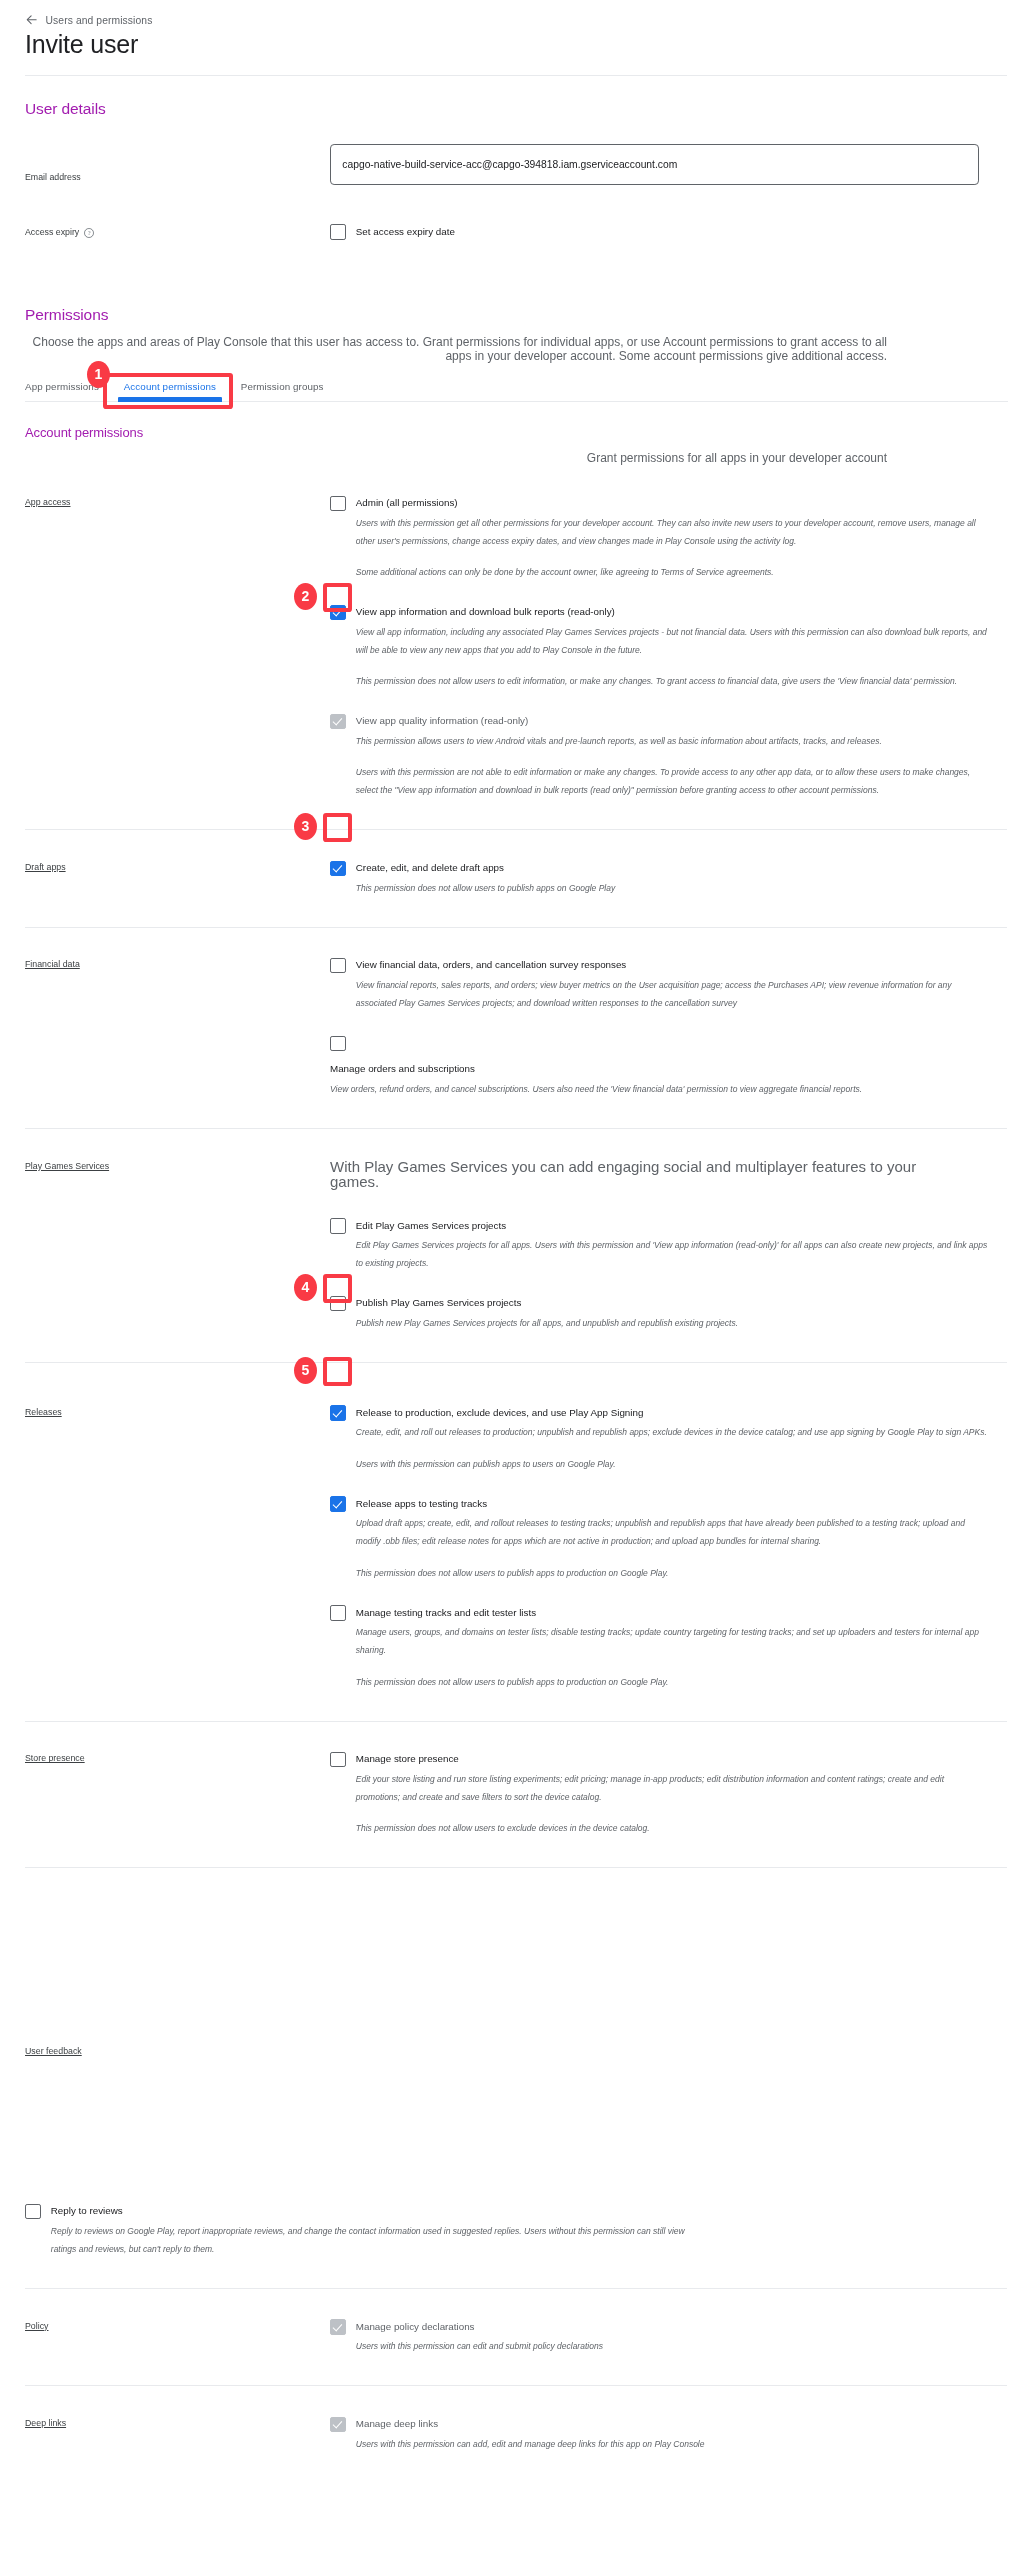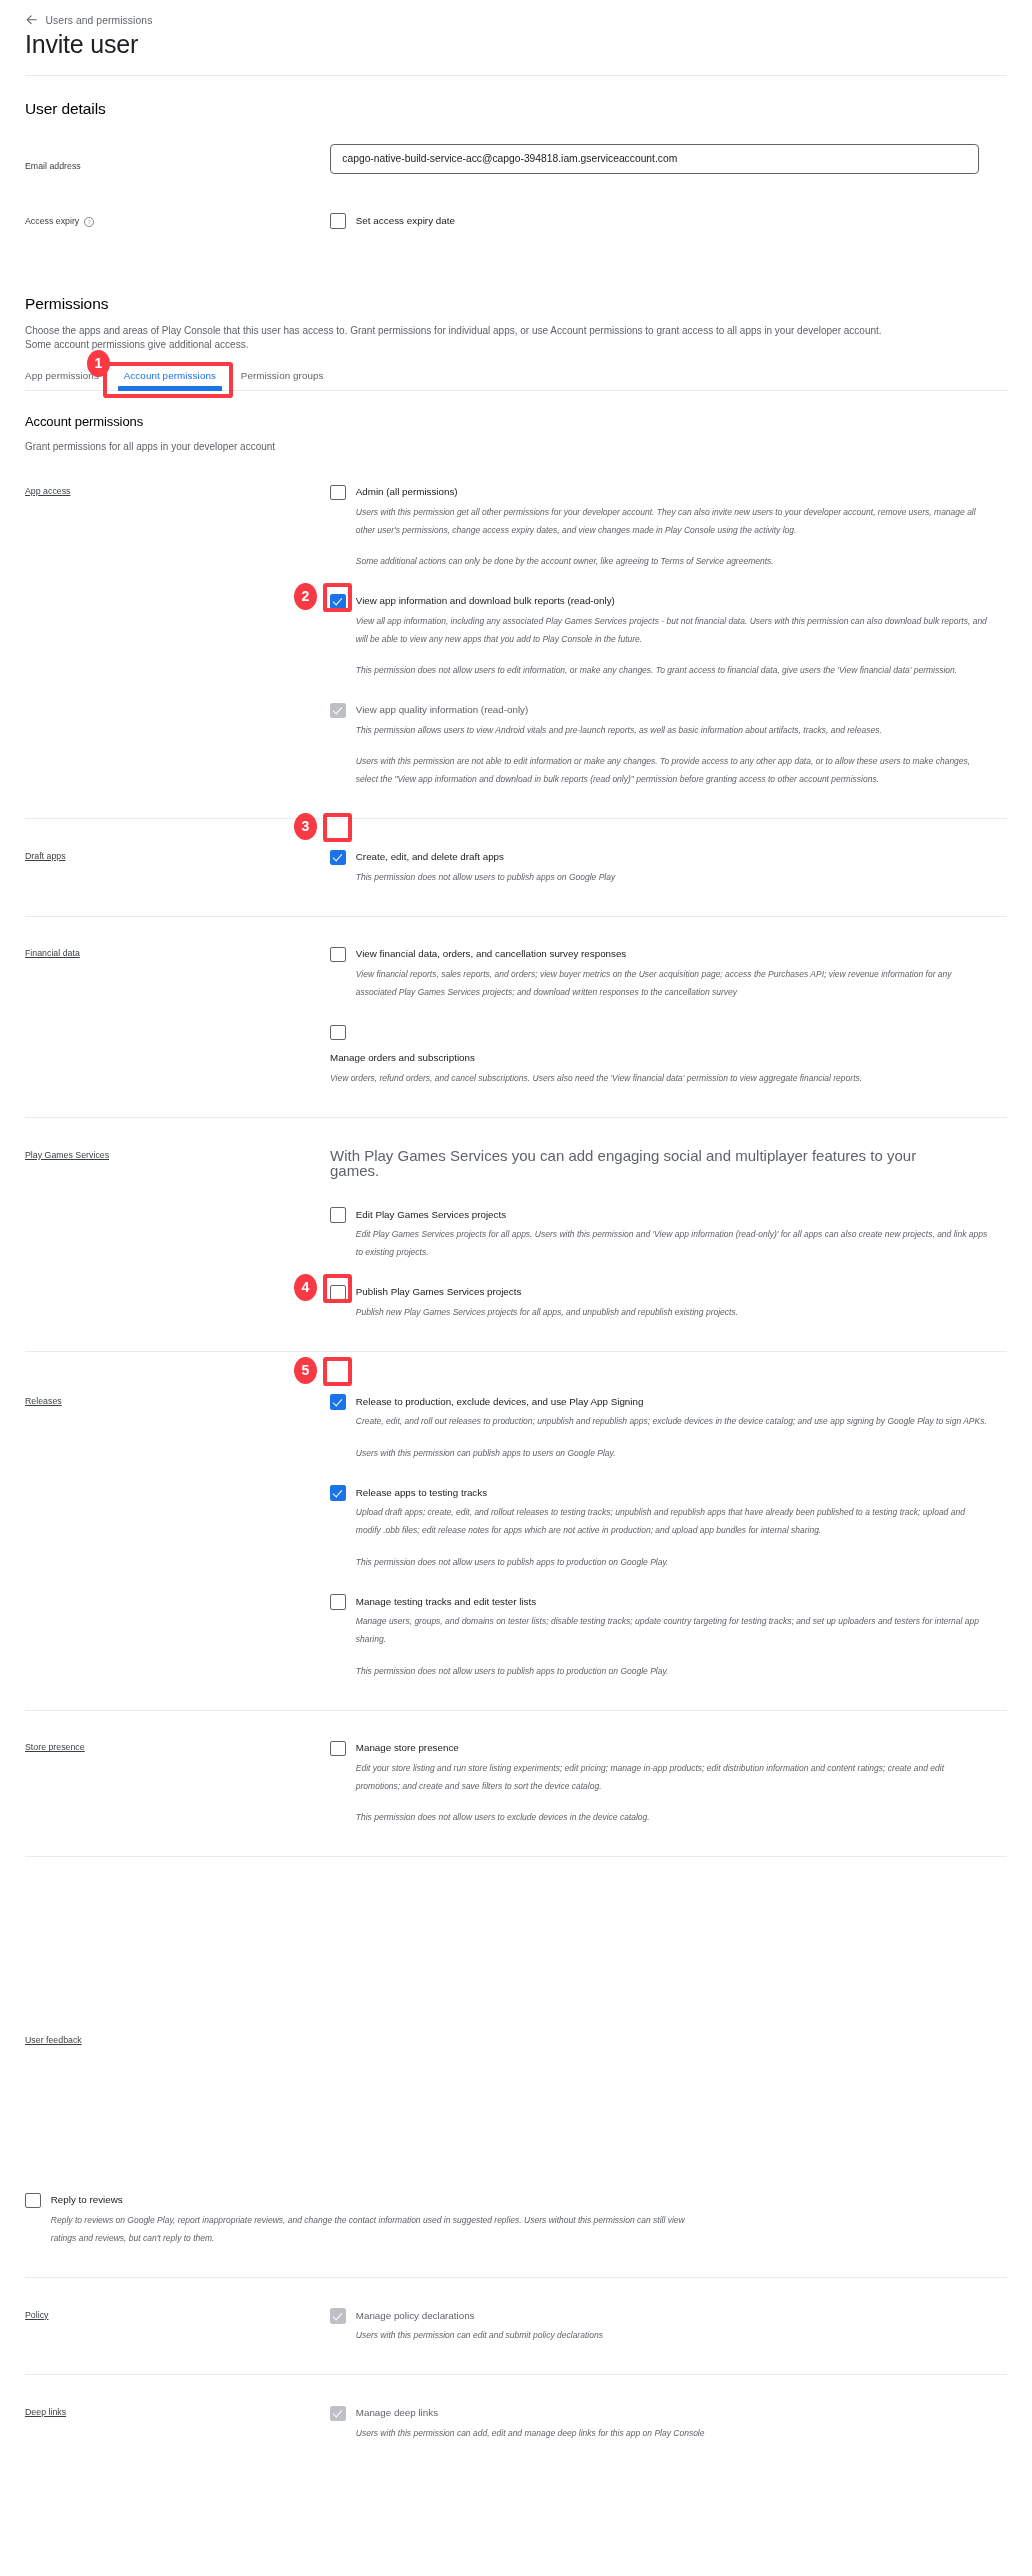--- a/index.html
+++ b/index.html
@@ -31,25 +31,25 @@
     font-size: 25px; font-weight: 400; letter-spacing: -0.2px;
     color: #202124; line-height: 29px;
   }
   .top-divider {
     margin: 16.5px 25px 0 25px; height: 0.5px; background: #e8eaed;
   }
 
   
   .section-title {
     padding: 24px 0 0 25px;
-    font-size: 15.5px; font-weight: 400; color: #000000; letter-spacing: -0.1px;
+    font-size: 15.5px; font-weight: 400; color: #a21caf; letter-spacing: -0.1px;
   }
   .section-sub {
     padding: 11.3px 25px 0 25px;
-    font-size: 10px; line-height: 14px; color: #5f6368; max-width: 912px;
+    font-size: 12px; line-height: 14px; color: #5f6368; max-width: 912px; text-align: right;
   }
 
   
   .form-row {
     display: flex; align-items: flex-end;
     padding: 0 25px 0 25px;
   }
   .col-label {
     width: 305px; flex: 0 0 305px;
     font-size: 8.8px; color: #3c4043; line-height: 13.4px;
@@ -59,21 +59,21 @@
 
   .help-icon {
     width: 9.8px; height: 9.8px; border-radius: 50%;
     border: 0.8px solid #80868b; color: #80868b;
     font-size: 6.7px; line-height: 8.2px; text-align: center;
     display: inline-block; font-family: "Liberation Serif", serif;
   }
 
   
   .text-input {
-    width: 649px; height: 30px;
+    width: 649px; height: 41px;
     border: 0.8px solid #5f6368; border-radius: 4.1px;
     font-size: 10.3px; color: #202124; padding: 0 11.3px;
     font-family: "Liberation Sans", sans-serif;
     background: #fff;
   }
 
   
   .cbx-line { display: flex; align-items: flex-start; gap: 10.3px; }
   .cbx {
     width: 15.5px; height: 15.5px; flex: 0 0 15.5px; margin-top: 0.5px;

